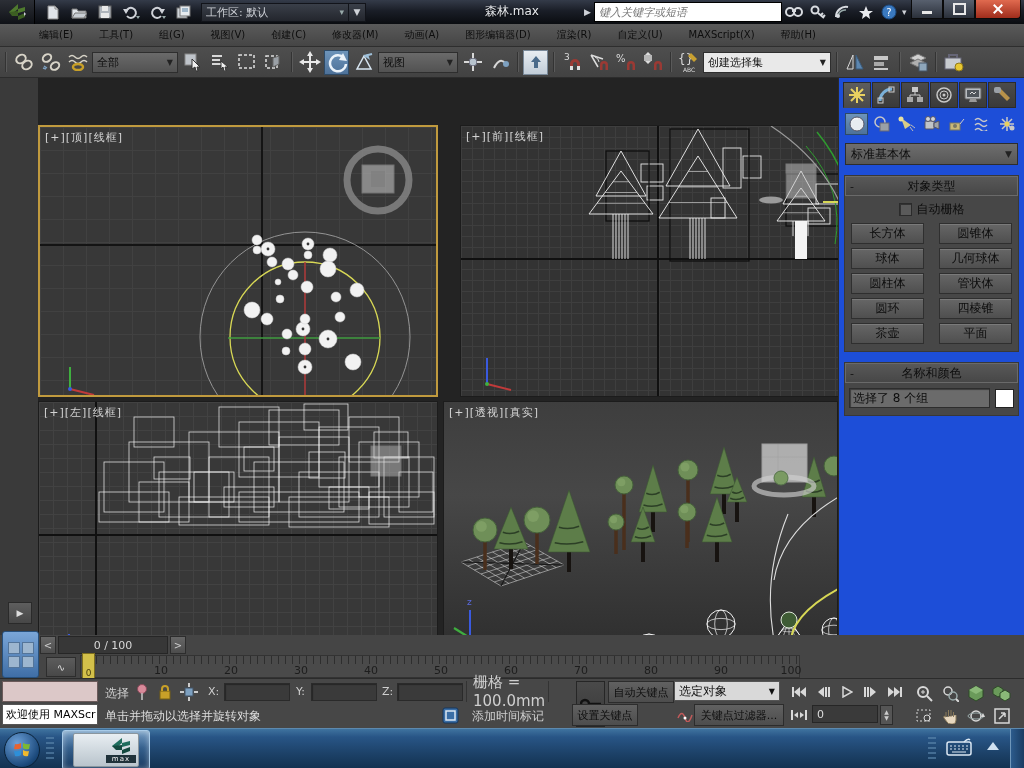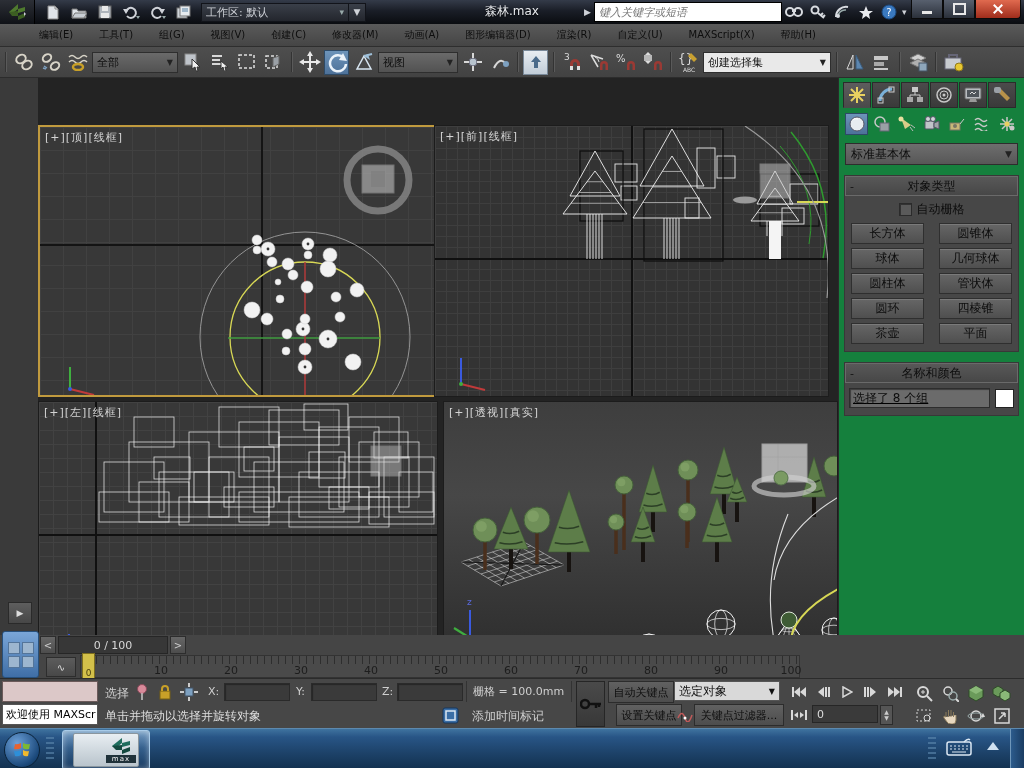--- a/index.html
+++ b/index.html
@@ -56,30 +56,30 @@
   .leftstrip{position:absolute;left:0;top:78px;width:38px;height:557px;background:#3a3a3a;}
   .flyout-btn{position:absolute;left:8px;top:524px;width:22px;height:20px;background:linear-gradient(#5e5e5e,#474747);
     border:1px solid #2a2a2a;color:#ddd;font-size:9px;display:flex;align-items:center;justify-content:center;}
   .vp{position:absolute;overflow:hidden;box-sizing:border-box;border:1px solid #1c1c1c;margin-top:40px;}
   .vp.active{border:2px solid #c09a3e;}
   .vp-label{position:absolute;left:5px;top:3px;color:#d4d4d4;font-size:11px;z-index:5;letter-spacing:1px;}
   .vp svg{position:absolute;left:0;top:0;}
   #vp-tl{left:0;top:7px;width:400px;height:272px;background-color:#383838;
     background-image:linear-gradient(#414141 1px,transparent 1px),linear-gradient(90deg,#414141 1px,transparent 1px);
     background-size:23px 23px;}
-  #vp-tr{left:396px;top:7px;width:395px;height:272px;background-color:#333;
+  #vp-tr{left:422px;top:7px;width:395px;height:272px;background-color:#333;
     background-image:linear-gradient(#3e3e3e 1px,transparent 1px),linear-gradient(90deg,#3e3e3e 1px,transparent 1px);
     background-size:11px 11px;}
   #vp-bl{left:0;top:283px;width:400px;height:269px;background-color:#383838;
     background-image:linear-gradient(#424242 1px,transparent 1px),linear-gradient(90deg,#424242 1px,transparent 1px);
     background-size:14px 14px;}
   #vp-br{left:405px;top:283px;width:395px;height:269px;
     background:linear-gradient(#3e3e3e,#474747 35%,#2b2b2b);}
   
-  .cpanel{position:absolute;left:838px;top:78px;width:186px;height:600px;background:#15803d;
+  .cpanel{position:absolute;left:838px;top:78px;width:186px;height:600px;background:#1d4ed8;
     border-left:1px solid #2a2a2a;box-sizing:border-box;}
   .ctabs{display:flex;gap:1px;padding:4px 4px 0 4px;}
   .ctab{width:28px;height:26px;background:linear-gradient(#4b4b4b,#3a3a3a);border:1px solid #2b2b2b;
     display:flex;align-items:center;justify-content:center;box-sizing:border-box;}
   .ctab.active{background:linear-gradient(#5d5d5d,#4a4a4a);border-bottom-color:#4a4a4a;}
   .csub{display:flex;gap:2px;padding:5px 4px 0 6px;}
   .cs{width:23px;height:22px;display:flex;align-items:center;justify-content:center;box-sizing:border-box;}
   .cs.active{background:linear-gradient(#6d94ba,#4d7199);border:1px solid #2e4a66;}
   .cdrop{margin:8px 6px 0 6px;height:20px;background:linear-gradient(#6e6e6e,#575757);
     border:1px solid #2d2d2d;display:flex;align-items:center;color:#0d0d0d;font-size:12px;padding:0 5px;}
@@ -90,21 +90,21 @@
   .rhead .minus{width:12px;text-align:center;font-size:11px;color:#111;}
   .rhead .rtitle{position:absolute;left:0;right:0;text-align:center;}
   .rbody{padding:5px 4px 7px 4px;background:#474747;}
   .agrow{display:flex;align-items:center;justify-content:center;gap:5px;margin-bottom:5px;}
   .chk{width:11px;height:11px;background:#5a5a5a;border:1px solid #2b2b2b;box-shadow:inset 1px 1px 0 #333;}
   .aglabel{font-size:12px;color:#0d0d0d;}
   .obj-grid{display:grid;grid-template-columns:1fr 1fr;gap:4px 15px;padding:0 2px;}
   .obtn{height:19px;background:linear-gradient(#666,#4f4f4f);border:1px solid #2f2f2f;
     box-shadow:inset 0 1px 0 #7a7a7a;color:#0d0d0d;font-size:12px;
     display:flex;align-items:center;justify-content:center;}
-  .namerow{display:flex;align-items:center;gap:5px;text-decoration:underline;}
+  .namerow{display:flex;align-items:center;gap:5px;}
   .namefield{flex:1;height:18px;background:#6b6b6b;border:1px solid #2d2d2d;box-shadow:inset 1px 1px 1px #3c3c3c;
     color:#0d0d0d;font-size:12px;display:flex;align-items:center;padding:0 3px;}
   .swatch{width:17px;height:17px;background:#fff;border:1px solid #222;}
   
   .tlzone{position:absolute;left:0;top:635px;width:1024px;height:43px;background:#454545;}
   .quadicon{position:absolute;left:2px;top:-4px;width:35px;height:45px;
     background:linear-gradient(#7aa6d8,#3f6ea6);border:1px solid #27507c;border-radius:3px;
     display:flex;align-items:center;justify-content:center;}
   .quadgrid{display:grid;grid-template-columns:12px 12px;grid-template-rows:12px 12px;gap:2px;}
   .quadgrid div{background:#9db6cf;border:1px solid #54759a;}
@@ -126,22 +126,22 @@
   
   .statusbar{position:absolute;left:0;top:678px;width:1024px;height:50px;background:#474747;border-top:1px solid #2b2b2b;}
   .mini1{position:absolute;left:2px;top:2px;width:96px;height:21px;background:#dcc8c8;border:1px solid #6b5a5a;box-sizing:border-box;}
   .mini2{position:absolute;left:2px;top:25px;width:96px;height:21px;background:#fff;border:1px solid #555;
     box-sizing:border-box;color:#000;font-size:11px;display:flex;align-items:center;padding-left:3px;white-space:nowrap;overflow:hidden;}
   .sel-label{position:absolute;left:105px;top:6px;color:#cfcfcf;font-size:12px;}
   .sicon{position:absolute;width:18px;height:18px;display:flex;align-items:center;justify-content:center;}
   .xyz-label{position:absolute;top:6px;color:#cfcfcf;font-size:11px;}
   .xyz-field{position:absolute;top:4px;width:64px;height:16px;background:#3a3a3a;border:1px solid #2a2a2a;
     box-shadow:inset 1px 1px 1px #262626;}
-  .gridlabel{position:absolute;left:466px;top:2px;width:106px;height:21px;border-left:1px solid #333;border-right:1px solid #333;
-    color:#cfcfcf;font-size:11px;display:flex;align-items:center;padding-left:6px;box-sizing:border-box;}
+  .gridlabel{position:absolute;left:466px;top:2px;width:83px;height:21px;border-left:1px solid #333;border-right:1px solid #333;
+    color:#cfcfcf;font-size:15px;display:flex;align-items:center;padding-left:6px;box-sizing:border-box;}
   .prompt{position:absolute;left:105px;top:29px;color:#dedede;font-size:12px;}
   .timetag{position:absolute;left:472px;top:29px;color:#cfcfcf;font-size:12px;}
   .keybtn{position:absolute;left:576px;top:2px;width:27px;height:44px;background:linear-gradient(#4a4a4a,#383838);
     border:1px solid #262626;display:flex;align-items:center;justify-content:center;}
   .skbtn{position:absolute;width:64px;height:20px;background:linear-gradient(#616161,#4d4d4d);border:1px solid #2c2c2c;
     color:#0d0d0d;font-size:11px;display:flex;align-items:center;justify-content:center;}
   .keydrop{position:absolute;left:674px;top:2px;width:106px;height:20px;background:#d9d9d9;border:1px solid #555;
     color:#111;font-size:12px;display:flex;align-items:center;padding:0 4px;box-sizing:border-box;}
   .keydrop .arr{margin-left:auto;font-size:8px;}
   .kfbtn{position:absolute;left:694px;top:25px;width:88px;height:20px;background:linear-gradient(#616161,#4d4d4d);
@@ -960,21 +960,21 @@
     </div>
     <div class="keybtn">
       <svg width="22" height="14">
           <circle cx="5" cy="7" r="4" fill="none" stroke="#111" stroke-width="2.5"></circle>
           <path d="M9,7 h12 M16,7 v4 M19,7 v3" stroke="#111" stroke-width="2.5"></path>
         </svg>
     </div>
     <div class="skbtn" style="left:608px;top:2px">
       <span>自动关键点</span>
     </div>
-    <div class="skbtn" style="left:616px;top:25px">
+    <div class="skbtn" style="left:572px;top:25px">
       <span>设置关键点</span>
     </div>
     <div class="keydrop">
       <span>选定对象</span>
       <span class="arr">▼</span>
     </div>
     <div class="sicon" style="left:676px;top:27px">
       <svg width="16" height="14">
           <path d="M1,10 q4,-9 7,0 t7,-3" fill="none" stroke="#c05a5a" stroke-width="1.5"></path>
           <circle cx="8" cy="10" r="1.5" fill="#fff"></circle>

